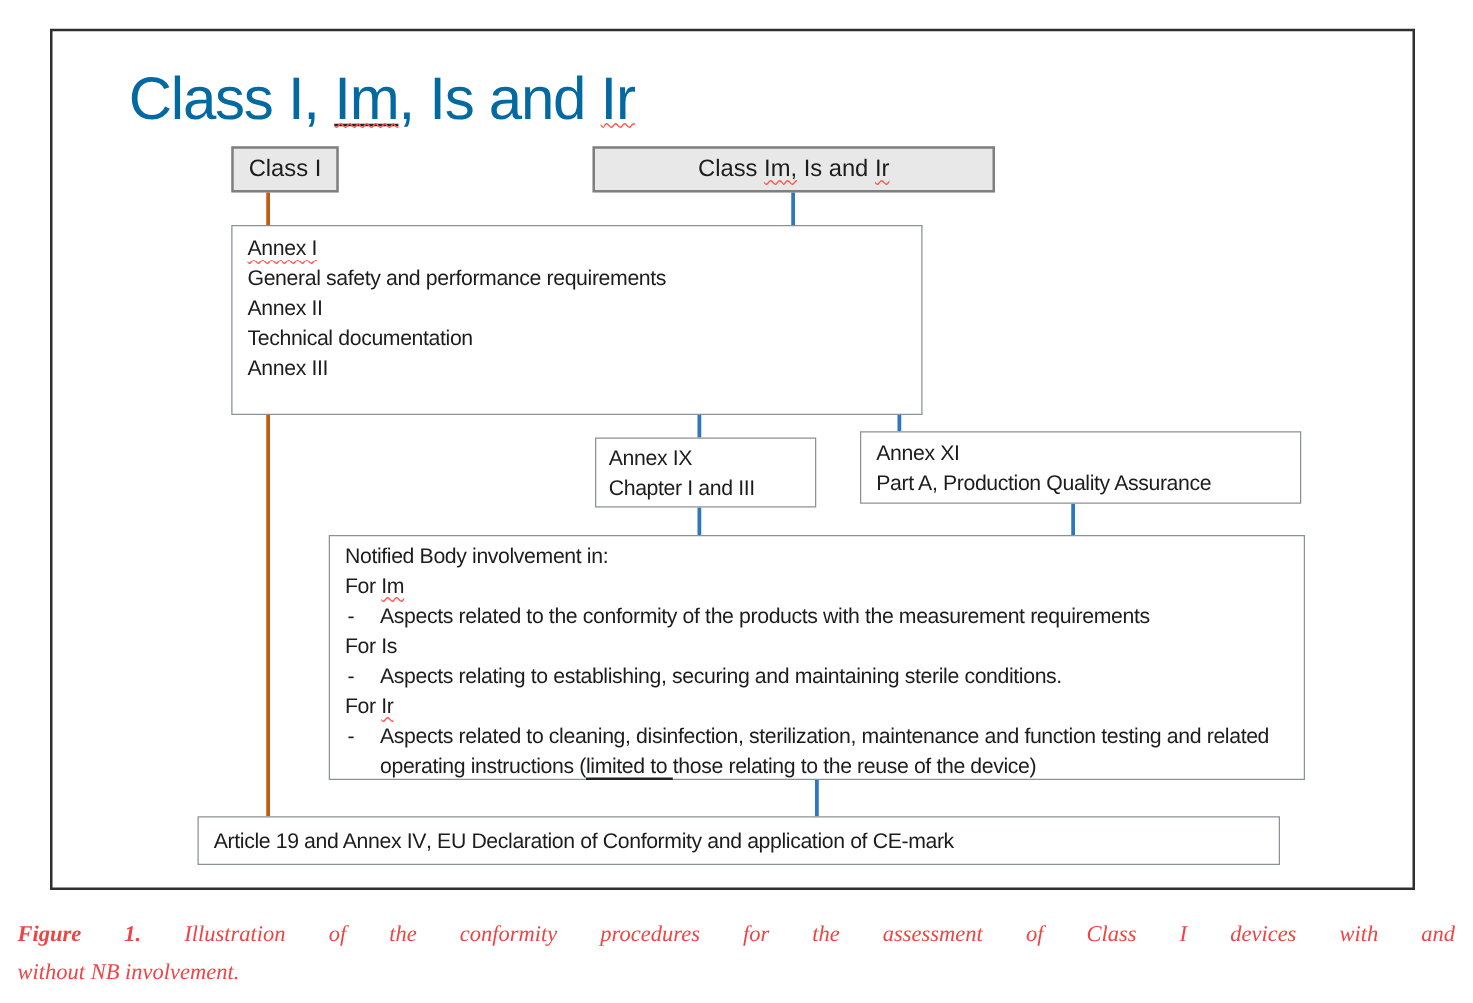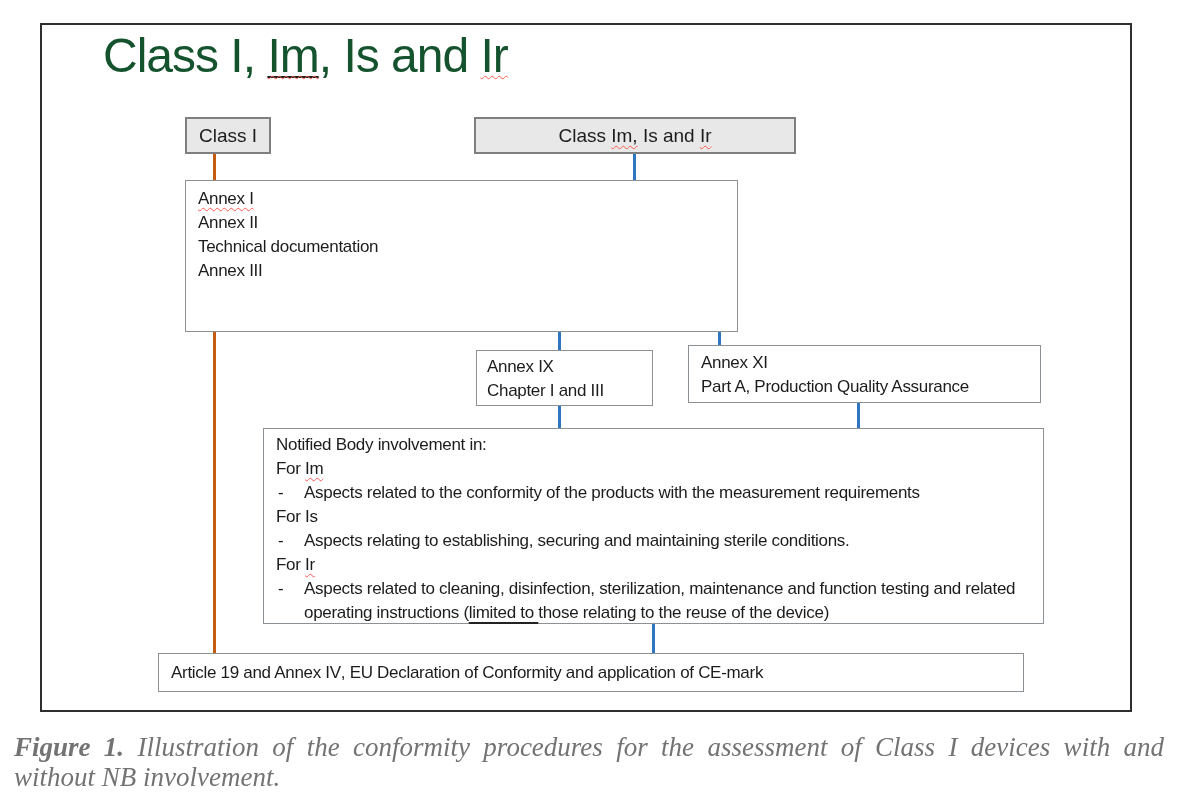--- a/index.html
+++ b/index.html
@@ -4,22 +4,22 @@
 <style>
   :root{
     --orange:#C55A11; --blue:#2F76C0; --gray-fill:#E8E8E8; --gray-border:#7F7F7F;
     --white-box-border:#8C9196; --red:#FF5A52; --frame:#2F2F2F; --ink:#1C1C1C;
   }
   *{box-sizing:border-box; margin:0; padding:0;}
   body{background:#fff; font-family:"Liberation Sans",sans-serif; color:var(--ink);}
   .canvas{position:relative; width:1178px; height:802px; background:#fff; overflow:hidden;}
   .frame{position:absolute; left:40px; top:23px; width:1092px; height:689px;
          border:2px solid var(--frame); background:#fff;}
-  .title{position:absolute; left:103px; top:28px; font-size:48px; letter-spacing:-1px;
-         white-space:pre-wrap; color:#14532d;}
+  .title{position:absolute; left:103px; top:52px; font-size:48px; letter-spacing:-1px;
+         white-space:pre-wrap; color:#0369a1;}
   .gbox{position:absolute; background:var(--gray-fill); border:2px solid var(--gray-border);
         display:flex; align-items:center; justify-content:center; font-size:19px; white-space:pre-wrap;}
   .box-class-i{left:185px; top:117px; width:86px; height:37px;}
   .box-class-im{left:474px; top:117px; width:322px; height:37px;}
   .wbox{position:absolute; background:#fff; border:1px solid var(--white-box-border);
         font-size:17px; letter-spacing:-0.3px; line-height:24px;}
   .box-annex{left:185px; top:180px; width:553px; height:152px; padding:6px 12px;}
   .box-annex-ix{left:476px; top:350px; width:177px; height:56px; padding:4px 10px; line-height:24px;}
   .box-annex-xi{left:688px; top:345px; width:353px; height:58px; padding:5px 12px; line-height:24px;}
   .box-nb{left:263px; top:428px; width:781px; height:196px; padding:4px 12px;}
@@ -39,22 +39,22 @@
   .ln-nb-article{left:652px; top:623px; height:31px;}
   .sq{text-decoration-line:underline; text-decoration-style:wavy;
       text-decoration-color:var(--red); text-decoration-thickness:1px; text-underline-offset:3px;}
   .u{text-decoration-line:underline; text-decoration-style:solid;
      text-decoration-color:#222; text-decoration-thickness:1.5px; text-underline-offset:4px;}
   .nb-line{white-space:pre-wrap;}
   .bullet{display:flex;}
   .bullet .mark{width:28px; flex:none; padding-left:2px;}
   .bullet .btext{flex:1; white-space:pre-wrap;}
   .caption{position:absolute; left:14px; top:732px; width:1150px;
-           font-family:"Liberation Serif",serif; font-style:italic; font-size:27px;
-           line-height:30px; color:#737373;}
+           font-family:"Liberation Serif",serif; font-style:italic; font-size:18px;
+           line-height:30px; color:#ef4444;}
   .caption-line1{text-align:justify; text-align-last:justify;}
   .cap-label{font-weight:bold;}
 </style>
 </head>
 <body>
 
 <div class="canvas">
 
   <div class="frame">
 
@@ -71,20 +71,21 @@
   <div class="vline blue ln-ix-nb"></div>
   <div class="vline blue ln-xi-nb"></div>
   <div class="vline blue ln-nb-article"></div>
 
   <div class="gbox box-class-i"><span>Class I</span></div>
 
   <div class="gbox box-class-im"><span><span>Class </span><span class="sq">Im,</span><span> Is and </span><span class="sq">Ir</span></span></div>
 
   <div class="wbox box-annex">
     <div class="b"><span class="sq">Annex I</span></div>
+    <div>General safety and performance requirements</div>
     <div class="b">Annex II</div>
     <div>Technical documentation</div>
     <div class="b">Annex III</div>
   </div>
 
   <div class="wbox box-annex-ix">
     <div class="b">Annex IX</div>
     <div>Chapter I and III</div>
   </div>
 

